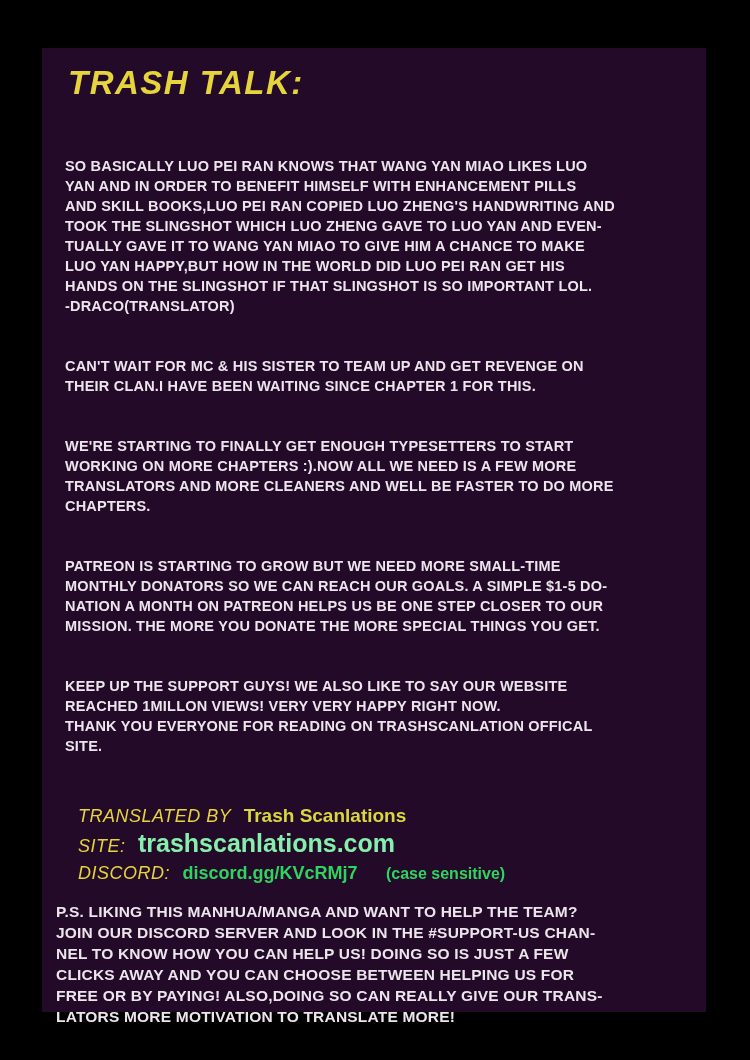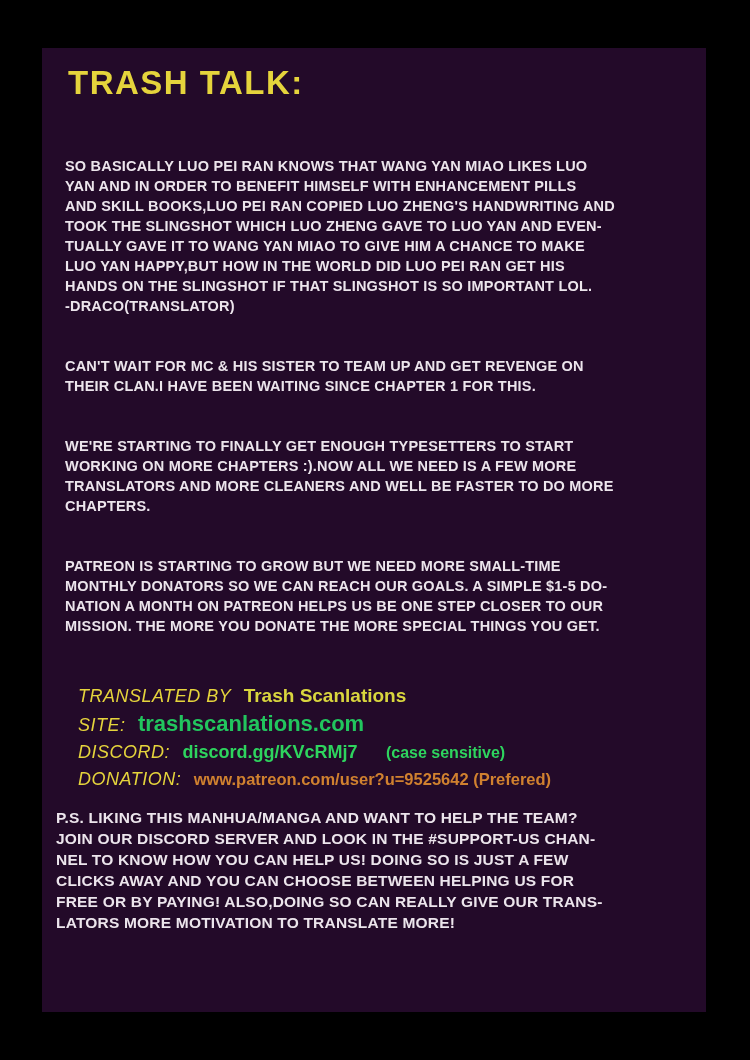--- a/index.html
+++ b/index.html
@@ -16,20 +16,21 @@
     width: 664px; height: 964px;
     background: #230a29;
     color: #ece5ec;
     box-sizing: border-box;
   }
   .title-row {
     display: flex;
     align-items: baseline;
     gap: 16px;
     padding: 16px 10px 0 26px;
+    font-style: italic;
   }
   .title {
     color: #e5d43c;
     font-size: 33px;
     font-weight: bold;
     letter-spacing: 1.5px;
     white-space: nowrap;
   }
   .subtitle {
     color: #e5d43c;
@@ -57,21 +58,21 @@
   .credit-line { line-height: 27px; white-space: nowrap; }
   .label {
     color: #e5d43c;
     font-size: 18px;
     font-style: italic;
     font-weight: normal;
     letter-spacing: 0.5px;
     margin-top: 36px;
   }
   .team-name  { color: #d9d63e; font-size: 19px; font-weight: bold; margin-left: 8px; }
-  .site-url   { color: #22c55e; font-size: 22px; font-weight: bold; margin-left: 8px; text-align: right; }
+  .site-url   { color: #86efac; font-size: 25px; font-weight: bold; margin-left: 8px; text-align: right; }
   .discord-url{ color: #2ed45e; font-size: 18px; font-weight: bold; margin-left: 8px; }
   .discord-note{ color: #2ed45e; font-size: 16px; font-weight: bold; margin-left: 24px; }
   .orange     { color: #d0812f; font-size: 16.5px; font-weight: bold; margin-left: 8px; }
   .paypal-line{ margin-left: 143px; line-height: 25px; }
   .paypal-line .orange { margin-left: 0; }
   .ps-block {
     margin: 14px 8px 0 14px;
     font-size: 15.5px;
     font-weight: bold;
     line-height: 21px;
@@ -100,40 +101,40 @@
     <div class="para">CAN'T WAIT FOR MC &amp; HIS SISTER TO TEAM UP AND GET REVENGE ON
 THEIR CLAN.I HAVE BEEN WAITING SINCE CHAPTER 1 FOR THIS.</div>
     <div class="para">WE'RE STARTING TO FINALLY GET ENOUGH TYPESETTERS TO START
 WORKING ON MORE CHAPTERS :).NOW ALL WE NEED IS A FEW MORE
 TRANSLATORS AND MORE CLEANERS AND WELL BE FASTER TO DO MORE
 CHAPTERS.</div>
     <div class="para">PATREON IS STARTING TO GROW BUT WE NEED MORE SMALL-TIME
 MONTHLY DONATORS SO WE CAN REACH OUR GOALS. A SIMPLE $1-5 DO-
 NATION A MONTH ON PATREON HELPS US BE ONE STEP CLOSER TO OUR
 MISSION. THE MORE YOU DONATE THE MORE SPECIAL THINGS YOU GET.</div>
+    <div class="para">KEEP UP THE SUPPORT GUYS! WE ALSO LIKE TO SAY OUR WEBSITE
+REACHED 1MILLON VIEWS! VERY VERY HAPPY RIGHT NOW.
+THANK YOU EVERYONE FOR READING ON TRASHSCANLATION OFFICAL
+SITE.</div>
   </div>
 
   <div class="credits">
     <div class="credit-line">
       <span class="label">TRANSLATED BY</span>
       <span class="team-name">Trash Scanlations</span>
     </div>
     <div class="credit-line">
       <span class="label">SITE:</span>
       <span class="site-url">trashscanlations.com</span>
     </div>
     <div class="credit-line">
       <span class="label">DISCORD:</span>
       <span class="discord-url">discord.gg/KVcRMj7</span>
       <span class="discord-note">(case sensitive)</span>
     </div>
-    <div class="credit-line">
-      <span class="label">DONATION:</span>
-      <span class="orange">www.patreon.com/user?u=9525642 (Prefered)</span>
-    </div>
   </div>
 
   <div class="ps-block">P.S. LIKING THIS MANHUA/MANGA AND WANT TO HELP THE TEAM?
 JOIN OUR DISCORD SERVER AND LOOK IN THE #SUPPORT-US CHAN-
 NEL TO KNOW HOW YOU CAN HELP US! DOING SO IS JUST A FEW
 CLICKS AWAY AND YOU CAN CHOOSE BETWEEN HELPING US FOR
 FREE OR BY PAYING! ALSO,DOING SO CAN REALLY GIVE OUR TRANS-
 LATORS MORE MOTIVATION TO TRANSLATE MORE!</div>
 
 </div>

